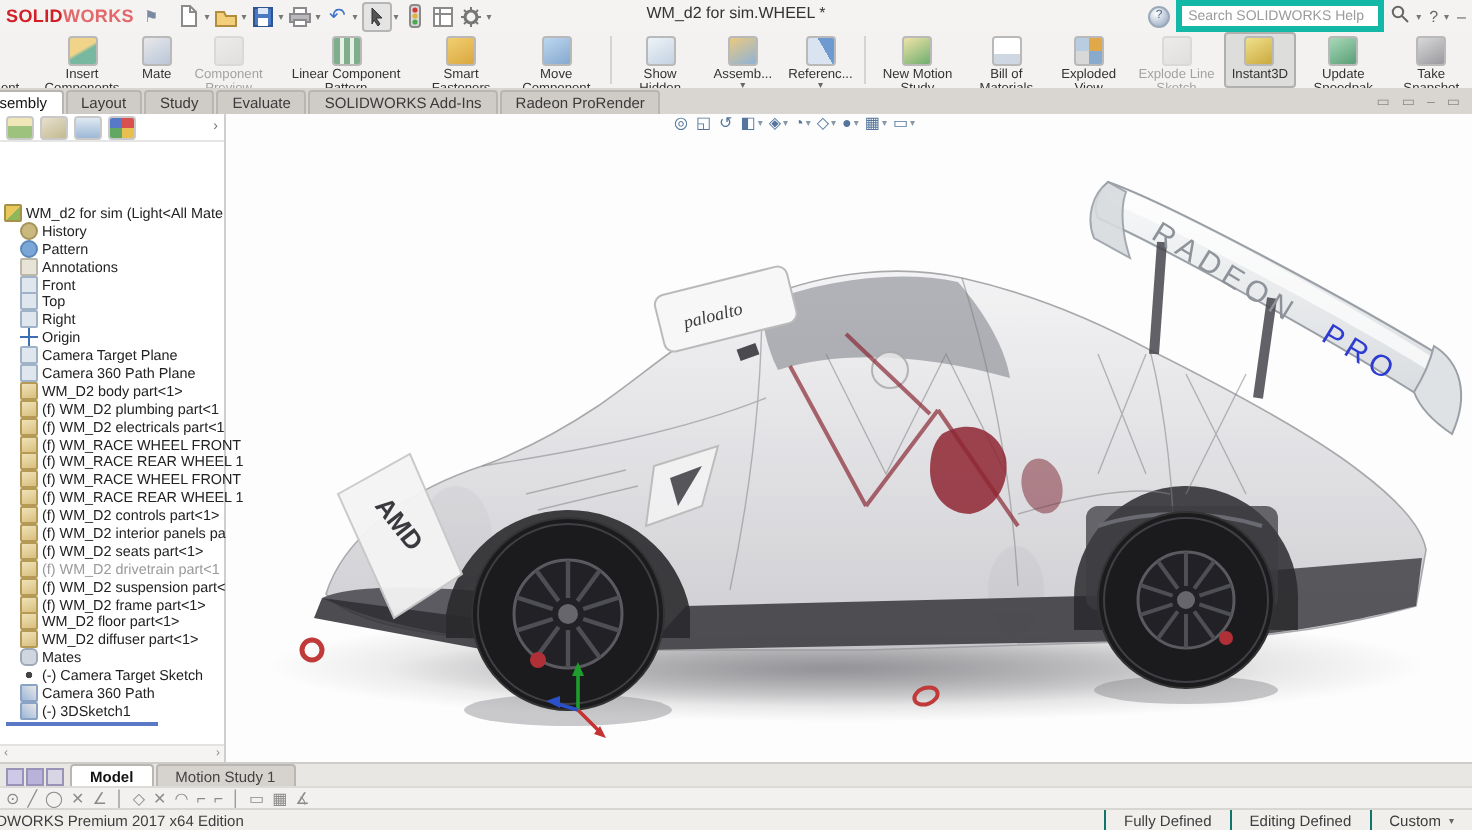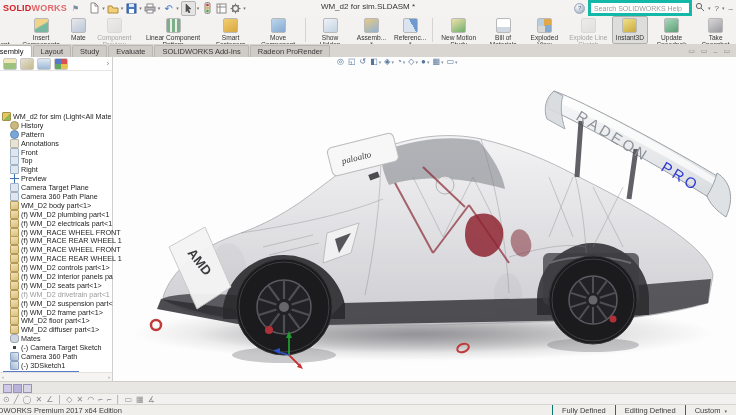--- a/index.html
+++ b/index.html
@@ -72,21 +72,21 @@
   
   .panel{position:absolute;left:0;top:0;width:112px;height:100%;background:#fff;
          border-right:1px solid #cfcfcf;z-index:5}
   .paneltabs{height:13px;display:flex;align-items:center;border-bottom:1px solid #e6e6e6;gap:3px;padding-left:3px}
   .ptab{width:12px;height:10px;border:1px solid #c9c9c9;border-radius:2px;flex:none}
   .pt1{background:linear-gradient(#f0e6b8 40%,#9cc27e 40%)}
   .pt2{background:linear-gradient(150deg,#e7e0cf,#c3b98f)}
   .pt3{background:linear-gradient(#dfe8f2,#9db8d6)}
   .pt4{background:conic-gradient(#d85050 0 25%,#e8c050 0 50%,#62a862 0 75%,#5878c8 0)}
   .pchevron{margin-left:auto;margin-right:3px;color:#777;font-size:7px}
-  .tree{margin-top:41px;font-size:7.2px;color:#222}
+  .tree{margin-top:31px;font-size:7.2px;color:#222}
   .titem{height:8.9px;display:flex;align-items:center;white-space:nowrap;padding-left:2px}
   .titem.lvl1{padding-left:10px}
   .titem.gray .tlbl{color:#9a9a9a}
   .tic{width:7px;height:7px;margin-right:2px;flex:none;border:1px solid transparent;border-radius:1px}
   .i-asm{background:linear-gradient(135deg,#e8c85a 50%,#8fb85a 50%);border-color:#a59048}
   .i-hist{background:#c9b97f;border-radius:50%;border-color:#a5945a}
   .i-sens{background:#7aa7d8;border-radius:50%;border-color:#5d88ba}
   .i-ann{background:#e7e3d6;border-color:#bcb8a8}
   .i-plane{background:#dfe6ee;border-color:#9fb2c8}
   .i-origin{background:
@@ -186,21 +186,21 @@
         </svg>
       </span>
     <span class="qicon">
         <svg width="11" height="11">
           <circle cx="5.5" cy="5.5" r="3" fill="none" stroke="#777" stroke-width="1.6"></circle>
           <path d="M5.5 0.5v2M5.5 8.5v2M0.5 5.5h2M8.5 5.5h2M2 2l1.4 1.4M9 9L7.6 7.6M9 2L7.6 3.4M2 9l1.4-1.4" stroke="#777"></path>
         </svg>
       </span>
       <span class="qcaret">▾</span>
   </div>
-  <span class="title">WM_d2 for sim.SLDASM *</span>
+  <span class="title">WM_d2 for sim.WHEEL *</span>
   <div class="searcharea">
     <span class="sphere">?</span>
     <input class="searchbox" placeholder="Search SOLIDWORKS Help" style="">
     <span class="tbglyph"><svg width="10" height="10">
           <circle cx="4" cy="4" r="2.6" fill="none" stroke="#666"></circle>
           <path d="M6 6l3 3" stroke="#666"></path>
         </svg></span>
     <span class="qcaret">▾</span>
     <span class="tbglyph">?</span>
     <span class="qcaret">▾</span>
@@ -528,21 +528,21 @@
         <div class="titem lvl1">
           <span class="tic i-plane"></span>
           <span class="tlbl">Top</span>
         </div>
         <div class="titem lvl1">
           <span class="tic i-plane"></span>
           <span class="tlbl">Right</span>
         </div>
         <div class="titem lvl1">
           <span class="tic i-origin"></span>
-          <span class="tlbl">Preview</span>
+          <span class="tlbl">Origin</span>
         </div>
         <div class="titem lvl1">
           <span class="tic i-plane"></span>
           <span class="tlbl">Camera Target Plane</span>
         </div>
         <div class="titem lvl1">
           <span class="tic i-plane"></span>
           <span class="tlbl">Camera 360 Path Plane</span>
         </div>
         <div class="titem lvl1">
@@ -629,20 +629,25 @@
     </div>
   </div>
 </div>
 
 <div class="btabs">
   <div class="splitboxes">
     <span class="sbox sb1"></span>
     <span class="sbox sb2"></span>
     <span class="sbox sb3"></span>
   </div>
+  <div style="display:flex;align-items:flex-end">
+
+  <span class="mtab active"><span>Model</span></span>
+      <span class="mtab"><span>Motion Study 1</span></span>
+    </div>
 </div>
 
 <div class="sketchbar">
 
 <span class="skitem">⊙</span>
     <span class="skitem">╱</span>
     <span class="skitem">◯</span>
     <span class="skitem">✕</span>
     <span class="skitem">∠</span>
     <span class="skitem">│</span>

